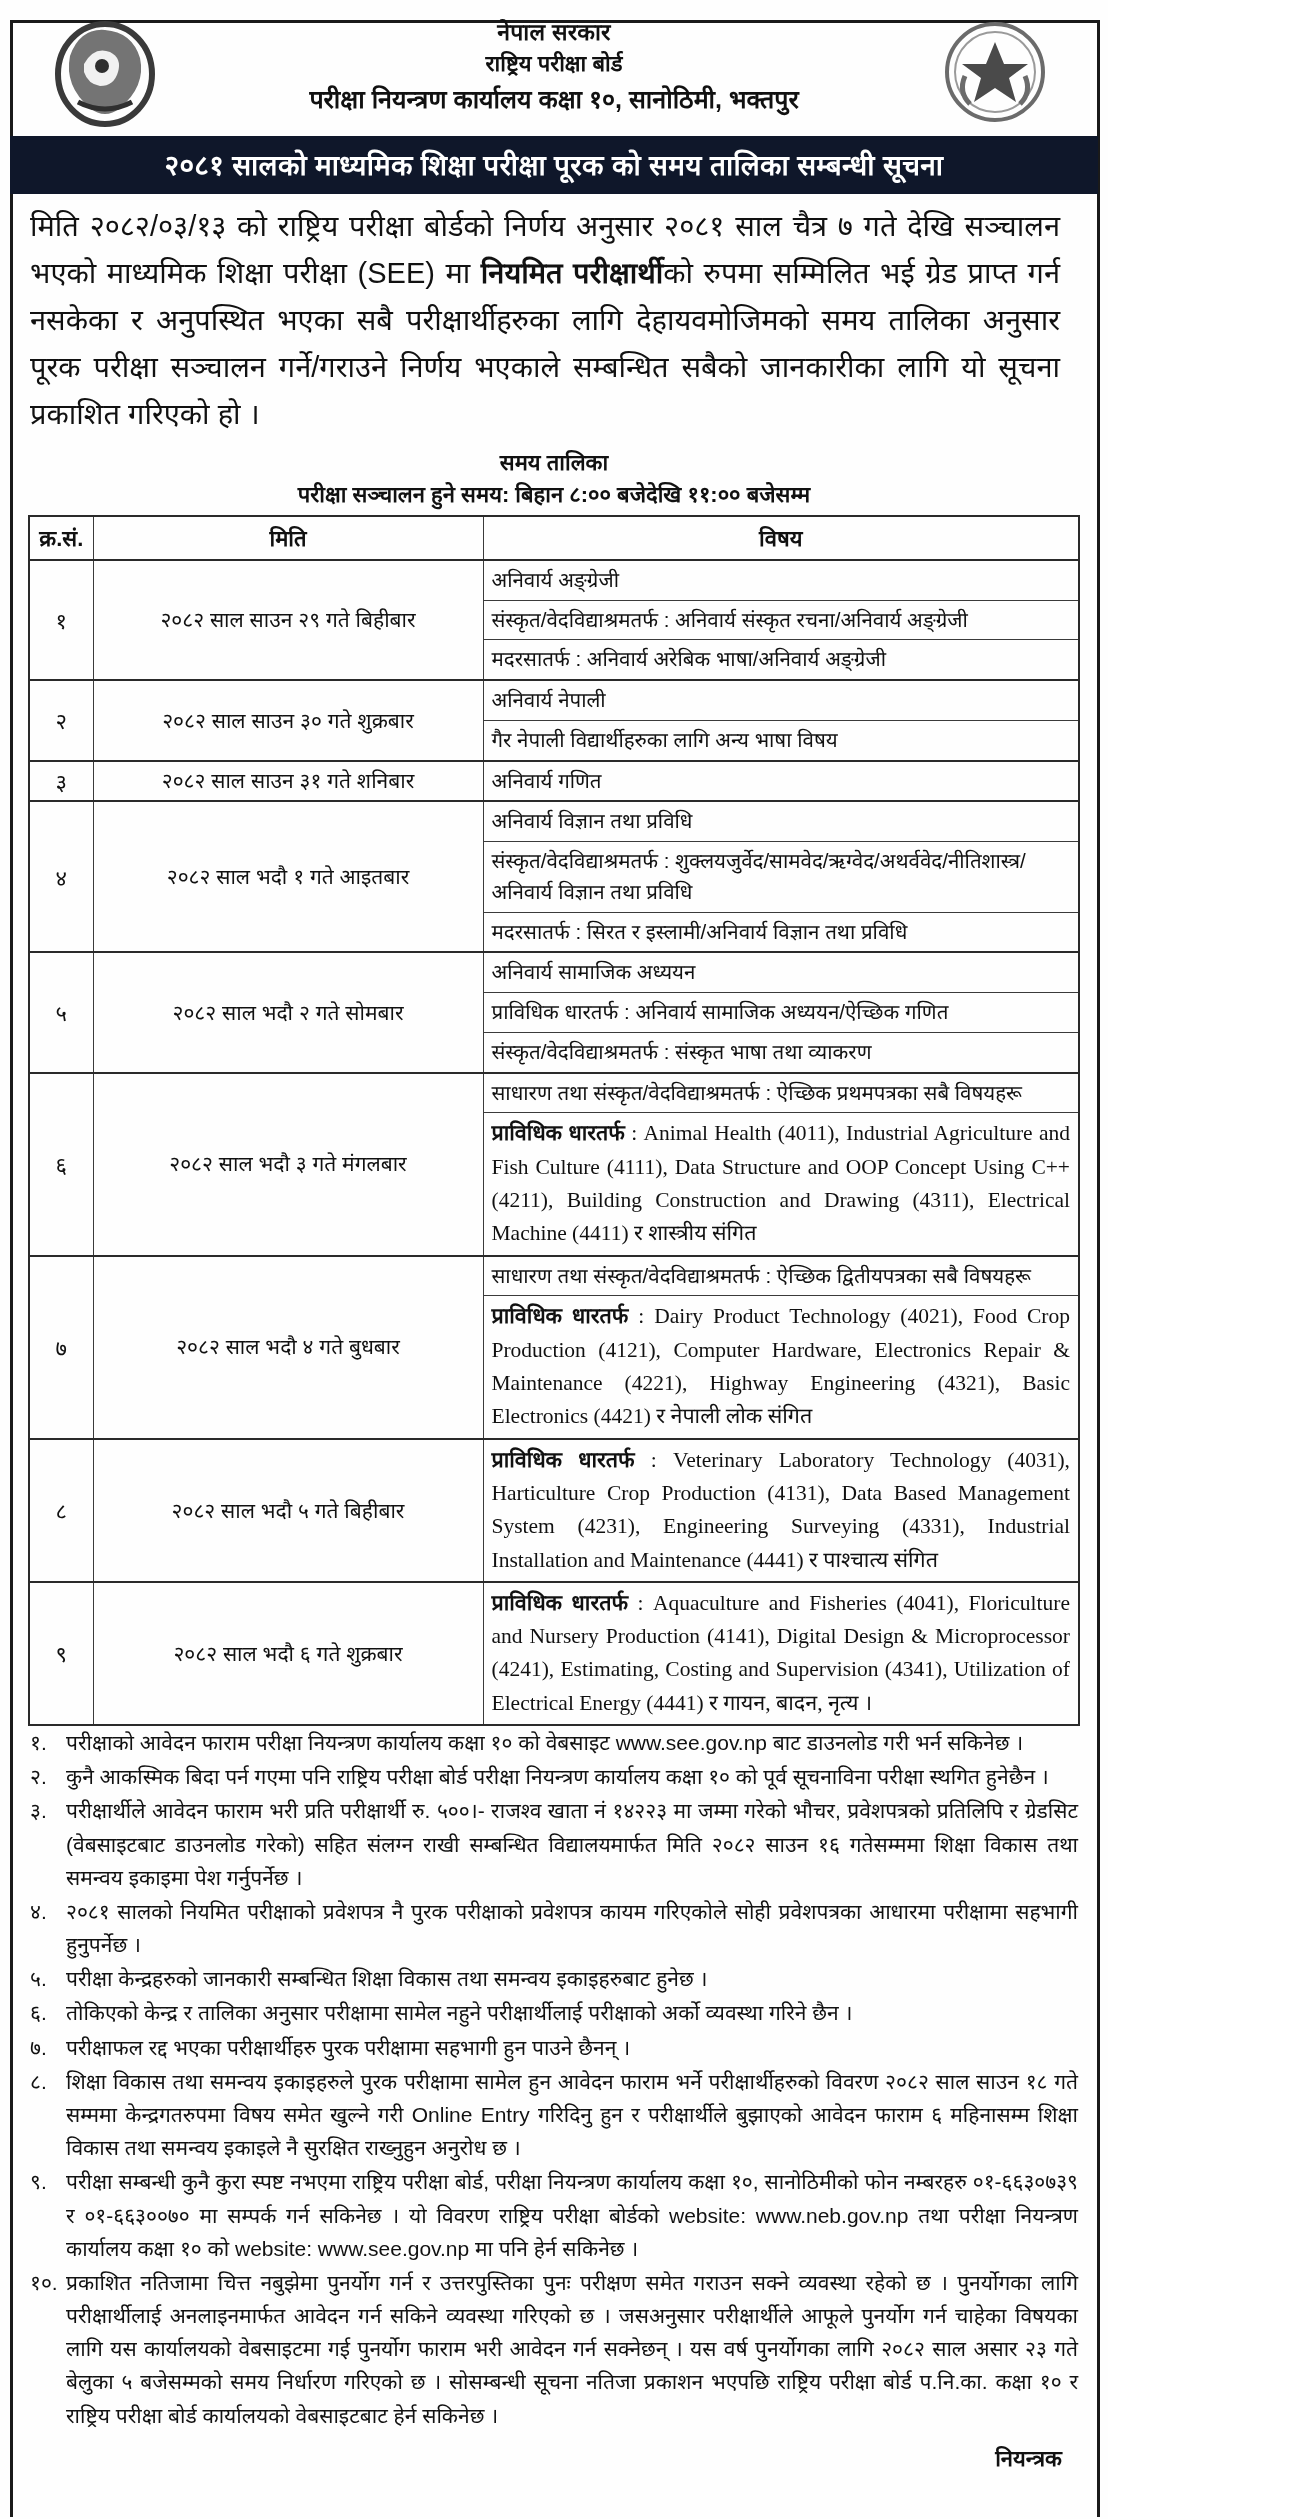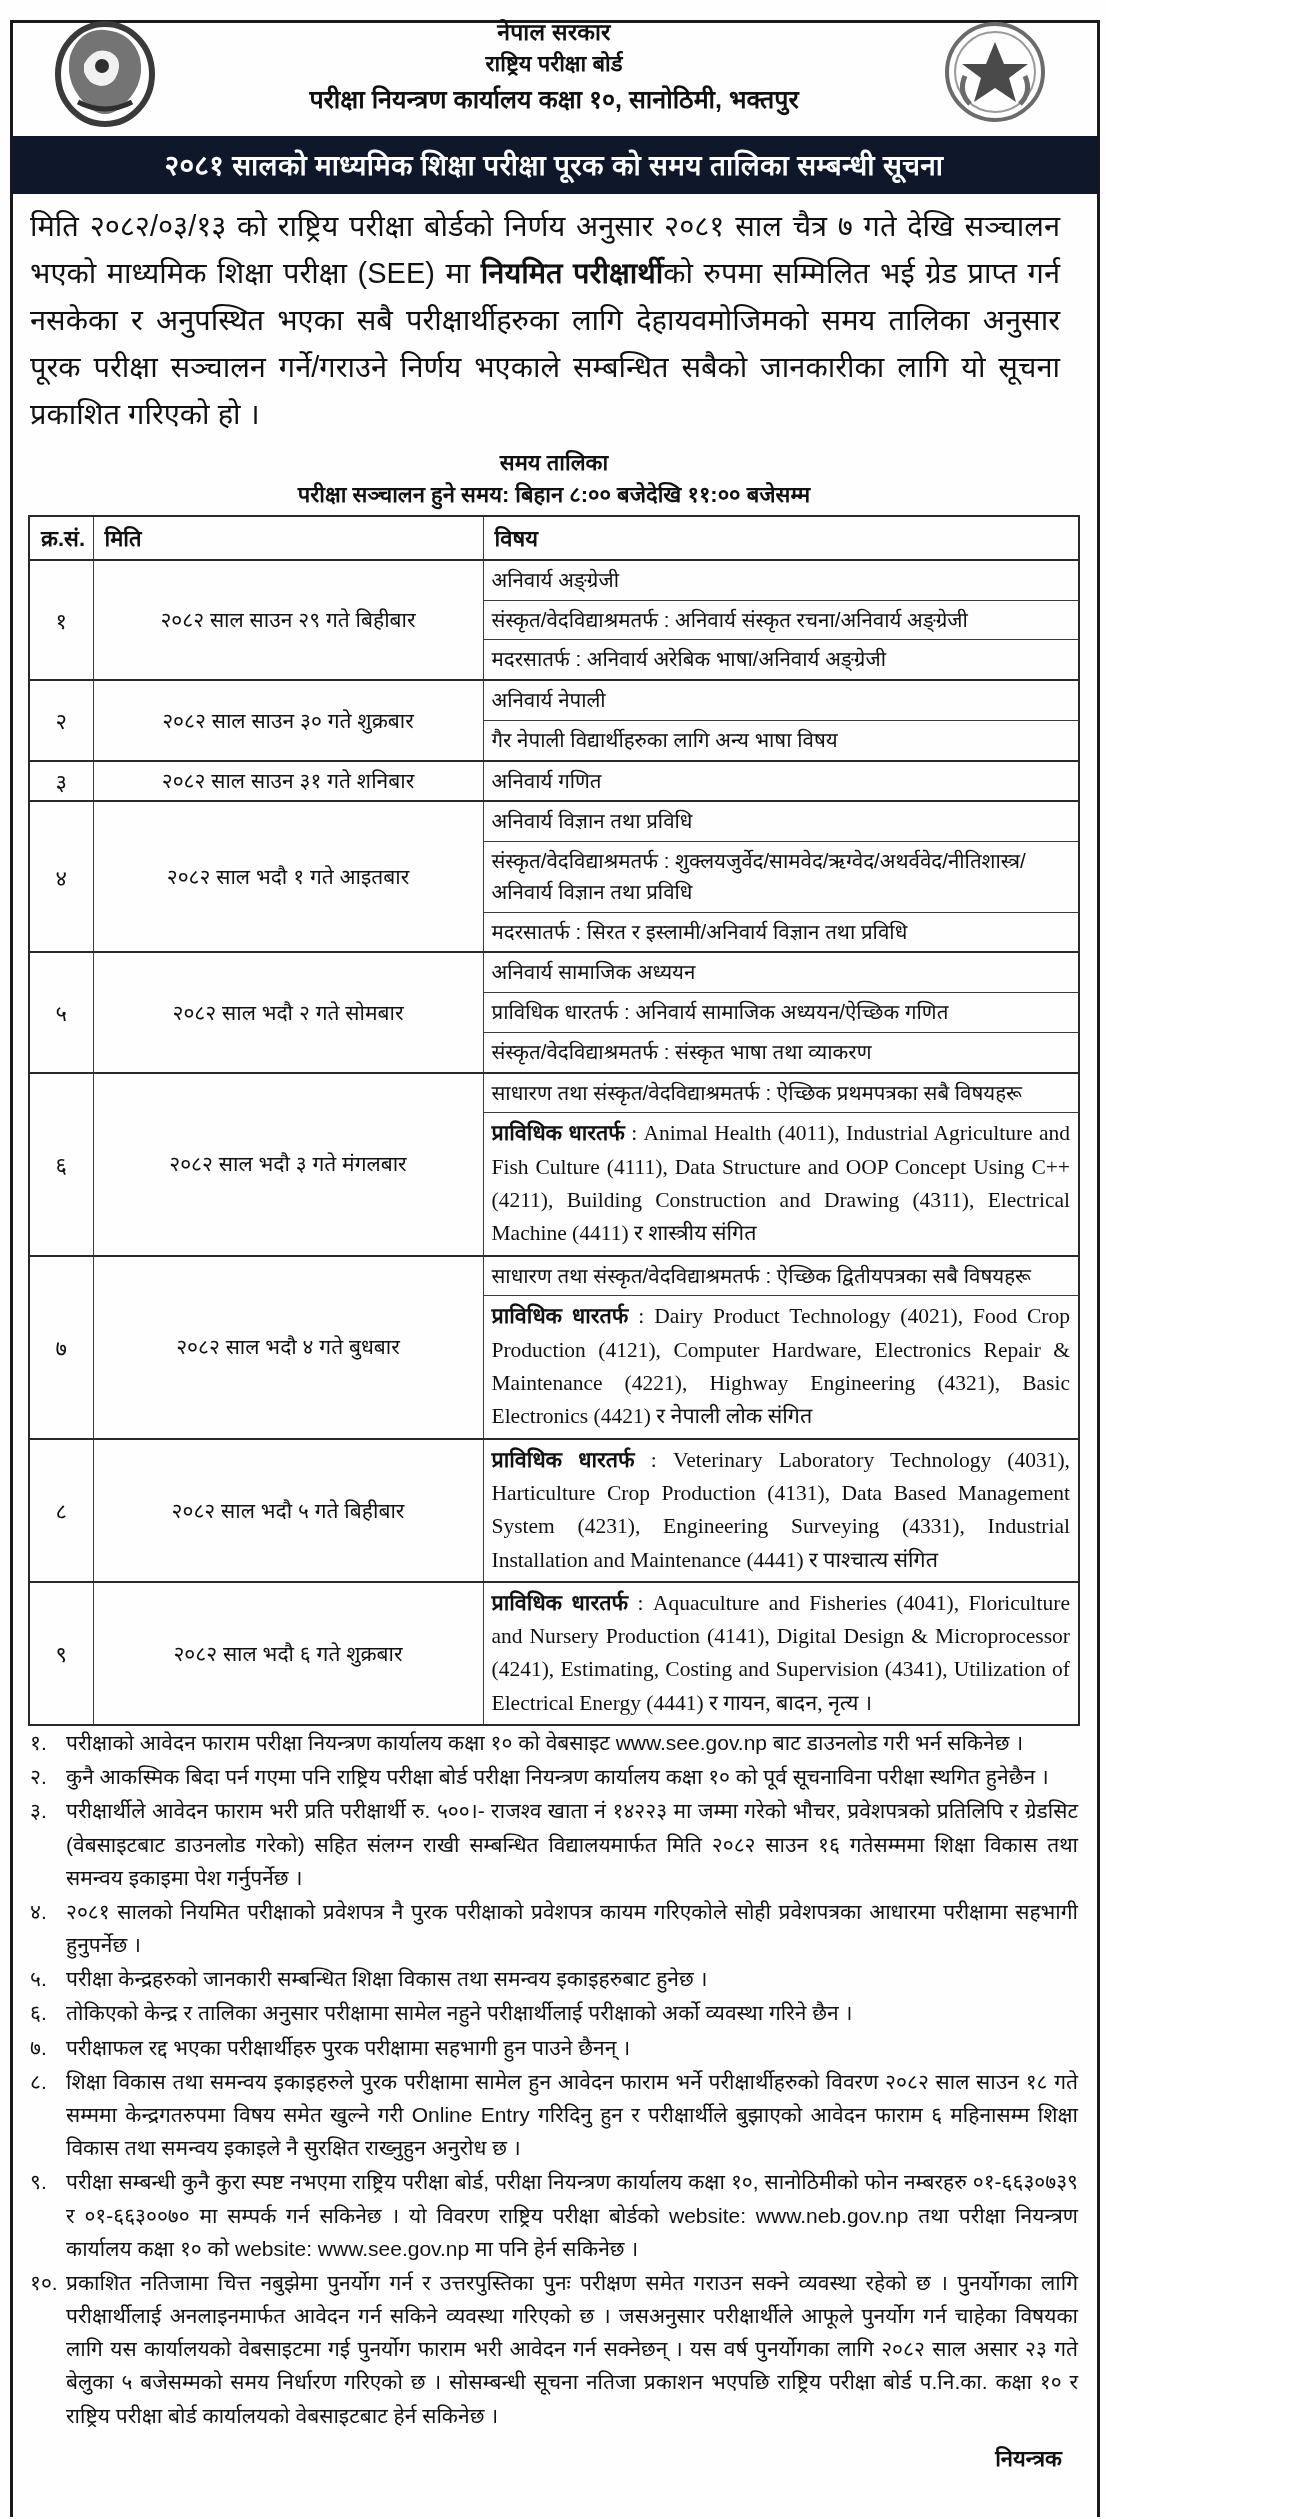--- a/index.html
+++ b/index.html
@@ -130,25 +130,25 @@
   table.schedule col.c-date { width: 390px; }
   table.schedule col.c-sub { width: auto; }
 
   table.schedule th,
   table.schedule td {
     border: 1px solid #3a3a3a;
     padding: 4px 8px;
     vertical-align: middle;
   }
   table.schedule thead th {
-    text-align: left;
-    font-family: "Liberation Sans", "DejaVu Sans", sans-serif;
-    font-size: 22px;
-    font-weight: 700;
-    padding: 5px 4px 7px 11px;
+    text-align: center;
+    font-family: "Liberation Sans", "DejaVu Sans", sans-serif;
+    font-size: 22px;
+    font-weight: 700;
+    padding: 5px 4px 7px 4px;
     border-bottom: 2px solid #2a2a2a;
   }
   td.sn {
     text-align: center;
     font-family: "Liberation Sans", "DejaVu Sans", sans-serif;
     font-size: 22px;
     border-right: 1px solid #3a3a3a;
   }
   td.date {
     text-align: center;

